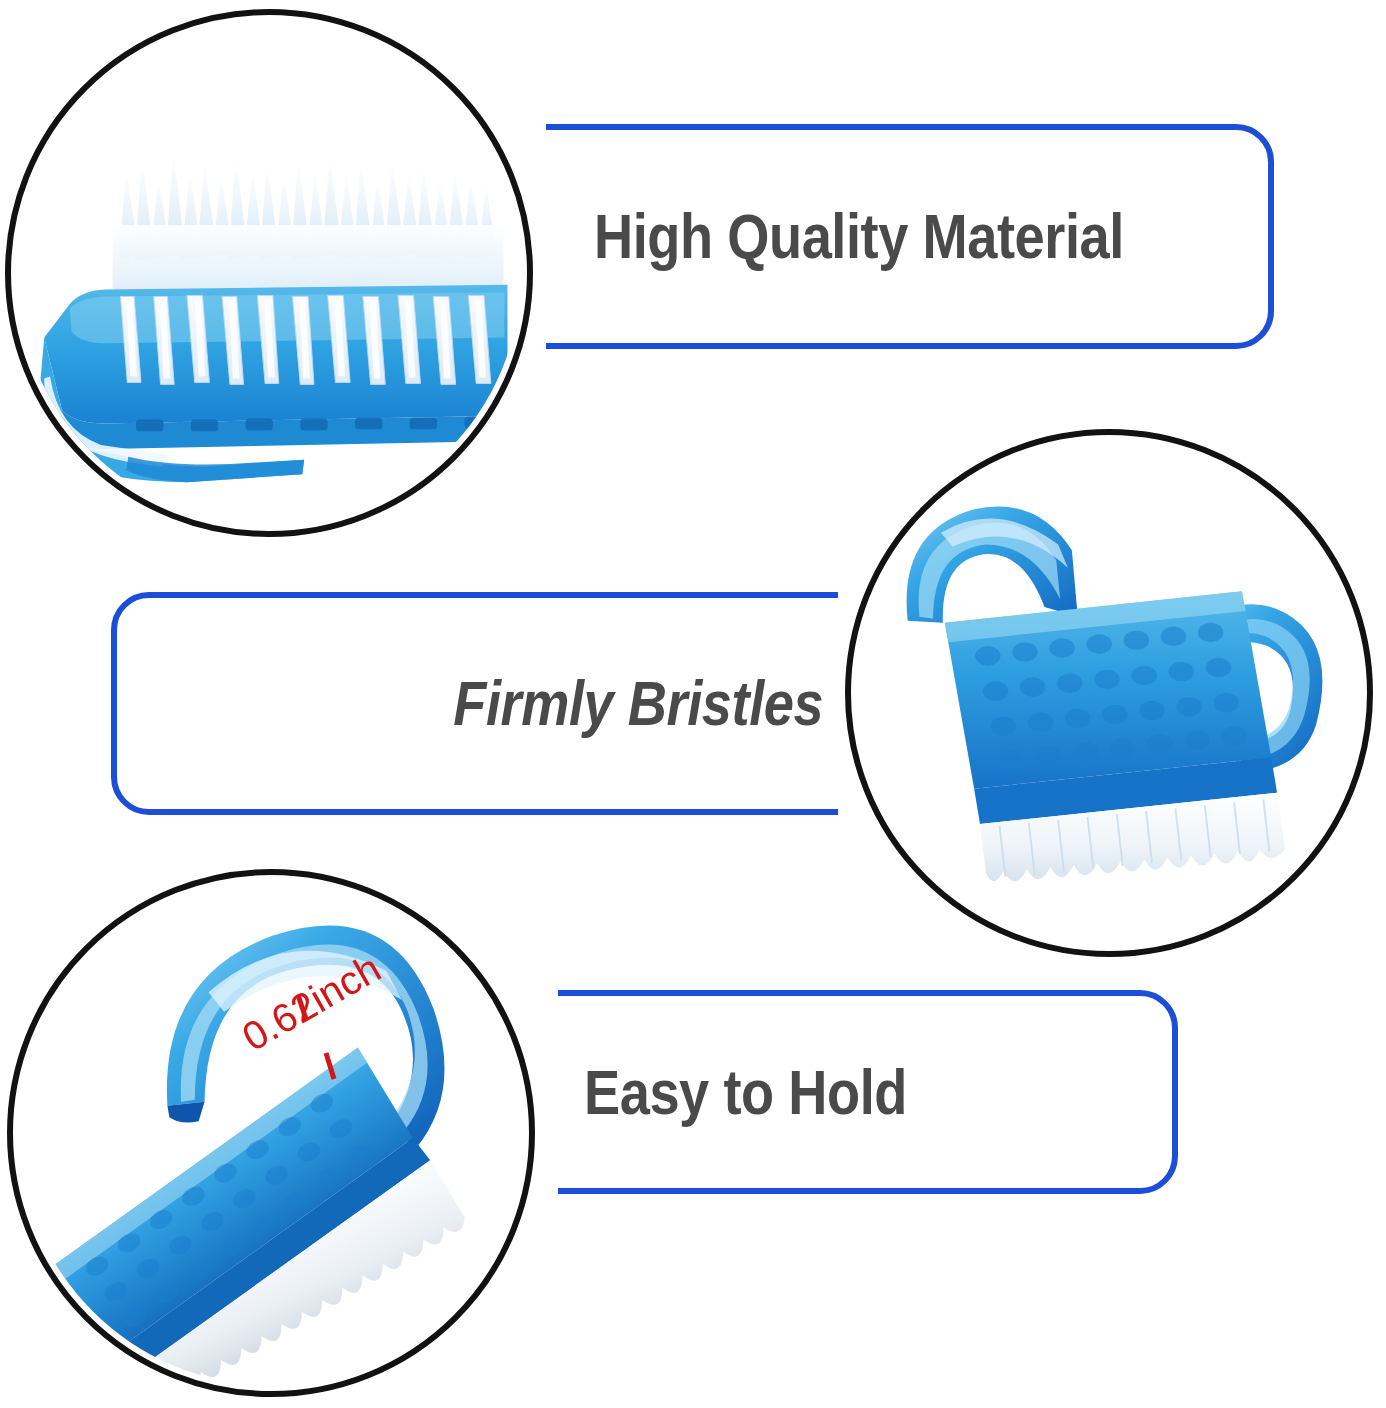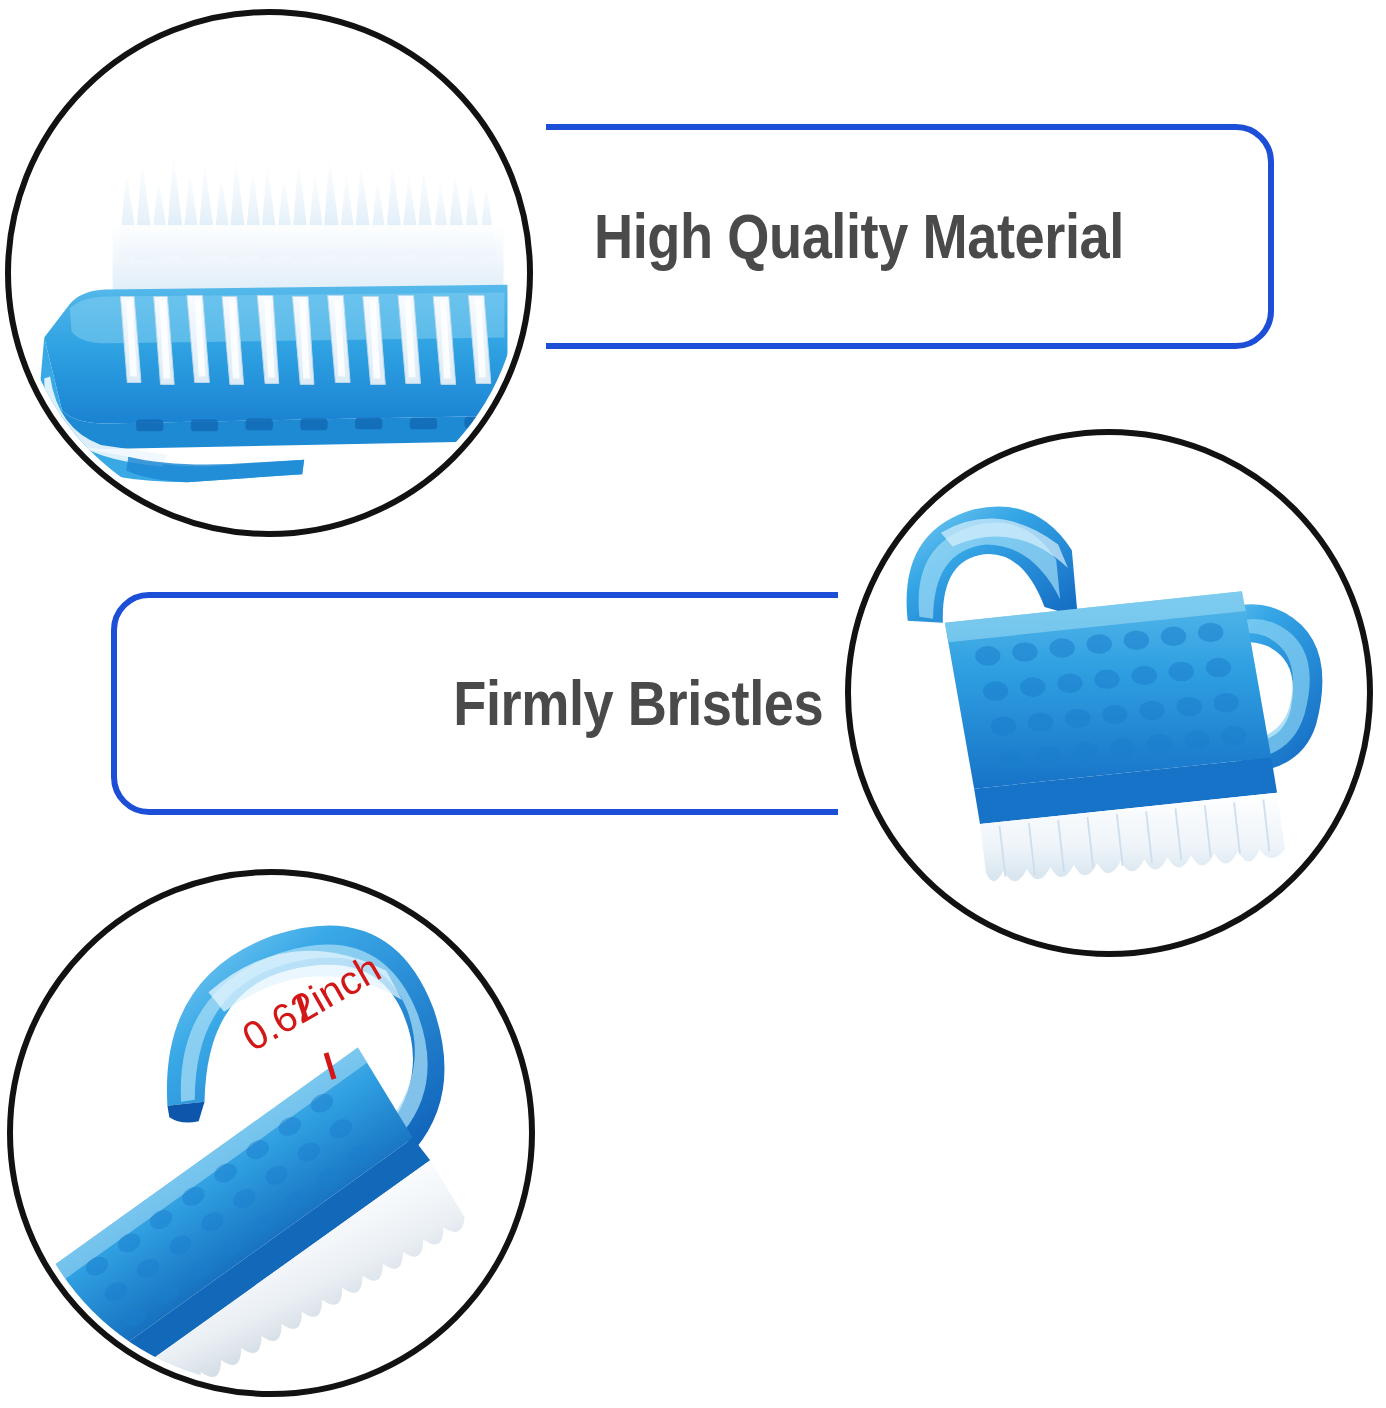--- a/index.html
+++ b/index.html
@@ -26,21 +26,21 @@
   .callout .label{
     font-weight:bold;
     color:#4a4a4a;
     font-size:63px;
     letter-spacing:-0.5px;
     line-height:1;
     white-space:nowrap;
     transform:scaleX(0.86);
     transform-origin:left center;
   }
-  .callout.align-right{justify-content:flex-end;}
+  .callout.align-right{justify-content:flex-end;font-style:italic;}
   .callout.align-right .label{transform-origin:right center;}
 
   #callout-1{left:470px;top:124px;width:804px;height:225px;padding-left:118px;}
   #callout-2{left:111px;top:592px;width:780px;height:223px;padding-right:62px;}
   #callout-3{left:500px;top:990px;width:678px;height:204px;padding-left:78px;}
 
   
   .mask{position:absolute;background:#ffffff;z-index:3;}
 
   
@@ -73,20 +73,23 @@
 <div class="stage">
 
   <div class="callout" id="callout-1">
     <span class="label">High Quality Material</span>
   </div>
 
   <div class="callout align-right" id="callout-2">
     <span class="label">Firmly Bristles</span>
   </div>
 
+  <div class="callout" id="callout-3">
+    <span class="label">Easy to Hold</span>
+  </div>
 
   <div class="mask" style="left:466px;top:120px;width:80px;height:233px;"></div>
   <div class="mask" style="left:838px;top:588px;width:80px;height:231px;"></div>
   <div class="mask" style="left:496px;top:986px;width:62px;height:212px;"></div>
 
   <div class="photo-circle" id="circle-1">
     <svg viewBox="0 0 528 528" preserveAspectRatio="none">
       <defs>
         <linearGradient id="bodyG1" x1="0" y1="0" x2="0" y2="1">
           <stop offset="0%" stop-color="#56b9ea"></stop>

